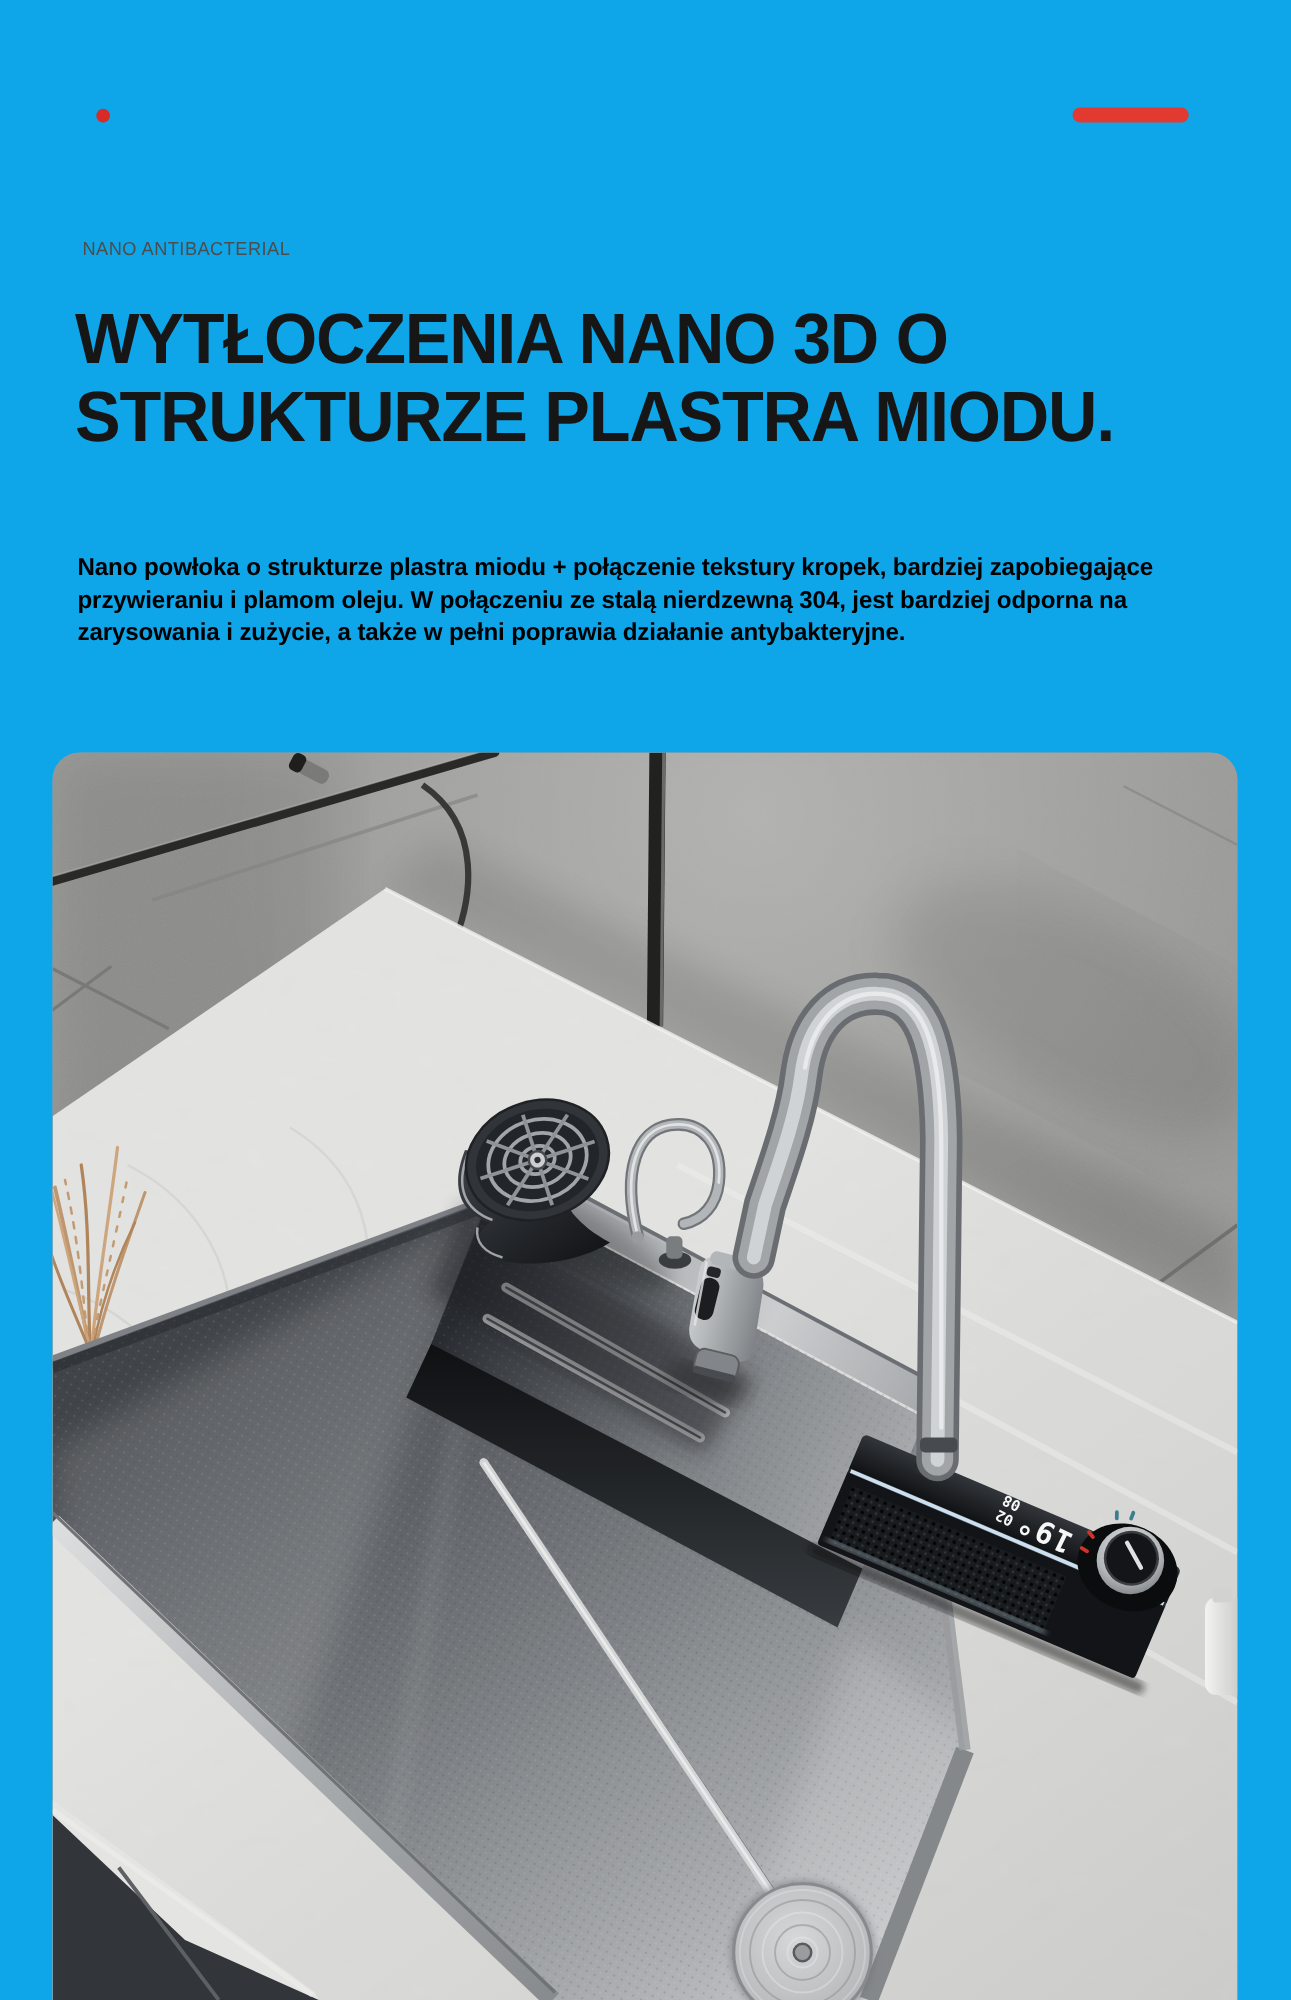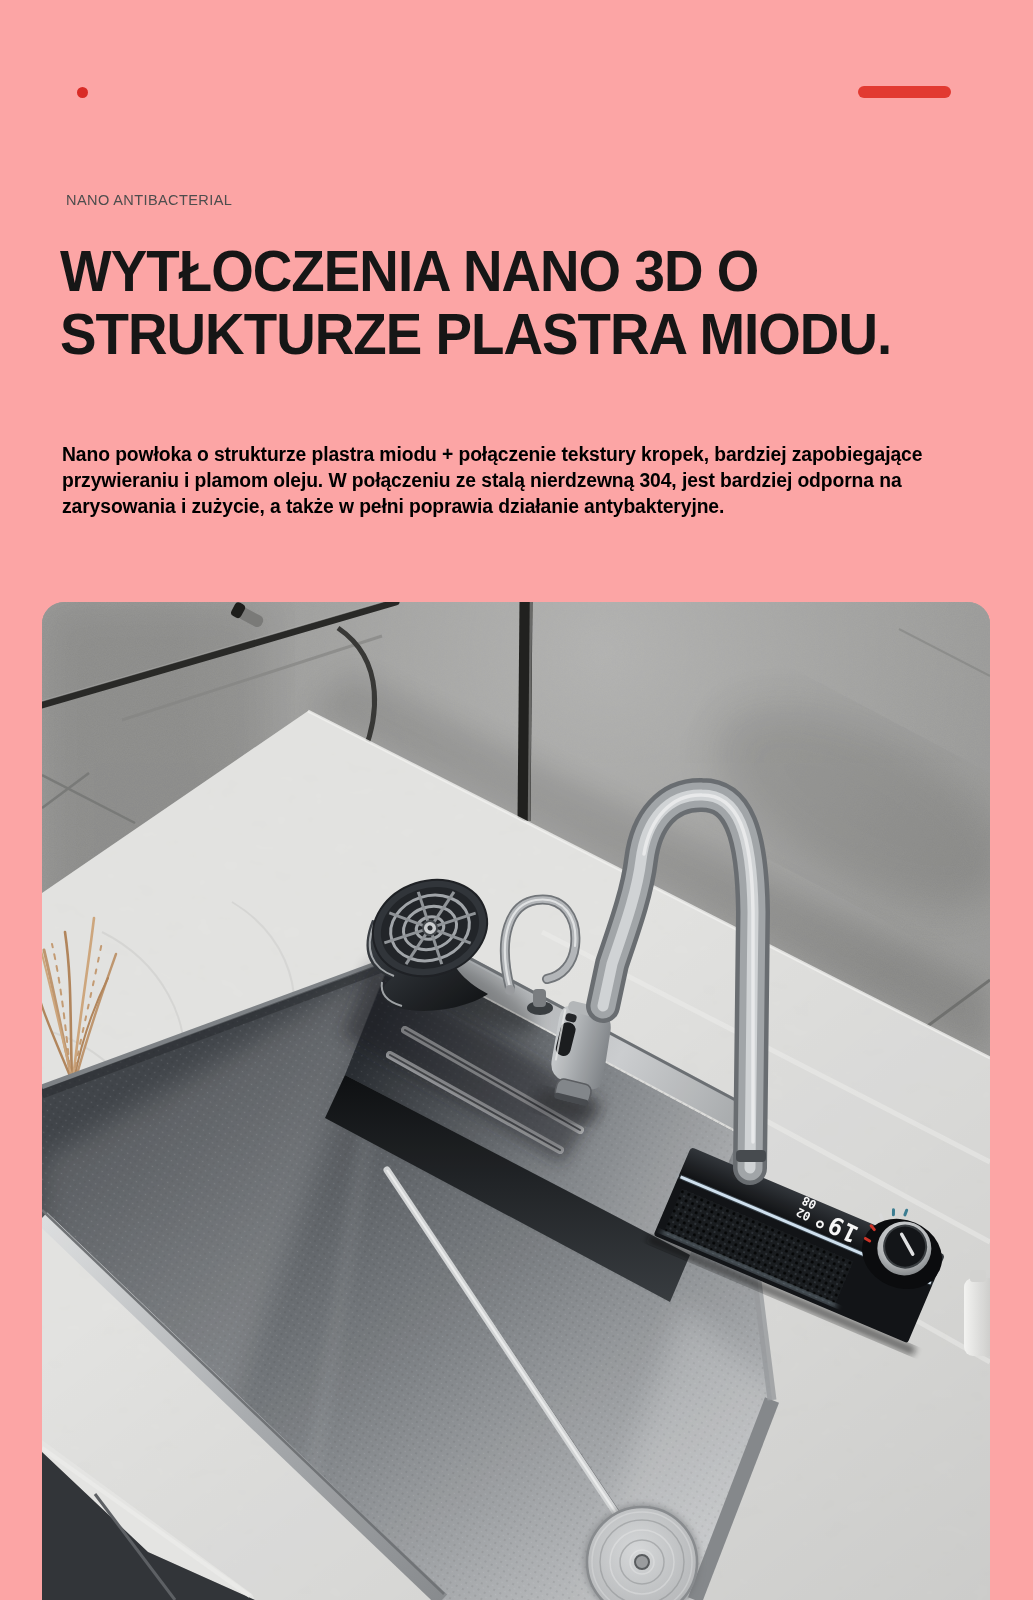--- a/index.html
+++ b/index.html
@@ -1,16 +1,16 @@
 <!DOCTYPE html>
 <html><head>
 <meta charset="utf-8">
 <style>
   html,body{margin:0;padding:0;background:#ffffff;}
-  .page{position:relative;width:1033px;height:1600px;background:#fca5a5;overflow:hidden;
+  .page{position:relative;width:1033px;height:1600px;background:#0ea5e9;overflow:hidden;
         font-family:"Liberation Sans",sans-serif;}
   .dot{position:absolute;left:77px;top:87px;width:11px;height:11px;border-radius:50%;}
   .bar{position:absolute;left:858px;top:86px;width:93px;height:12px;border-radius:7px;}
   .eyebrow{position:absolute;left:66px;top:191px;font-size:15px;letter-spacing:.4px;
            color:#4d4d4d;transform:scaleX(.97);transform-origin:left top;white-space:nowrap;}
   .title{position:absolute;left:60px;top:240px;margin:0;font-size:57px;line-height:63px;
          font-weight:700;color:#161616;letter-spacing:-1px;transform:scaleX(.96);
          transform-origin:left top;white-space:nowrap;}
   .bodytext{position:absolute;left:62px;top:441px;margin:0;font-size:19.5px;line-height:26px;
          font-weight:700;color:#000;letter-spacing:-.1px;transform:scaleX(.99);

